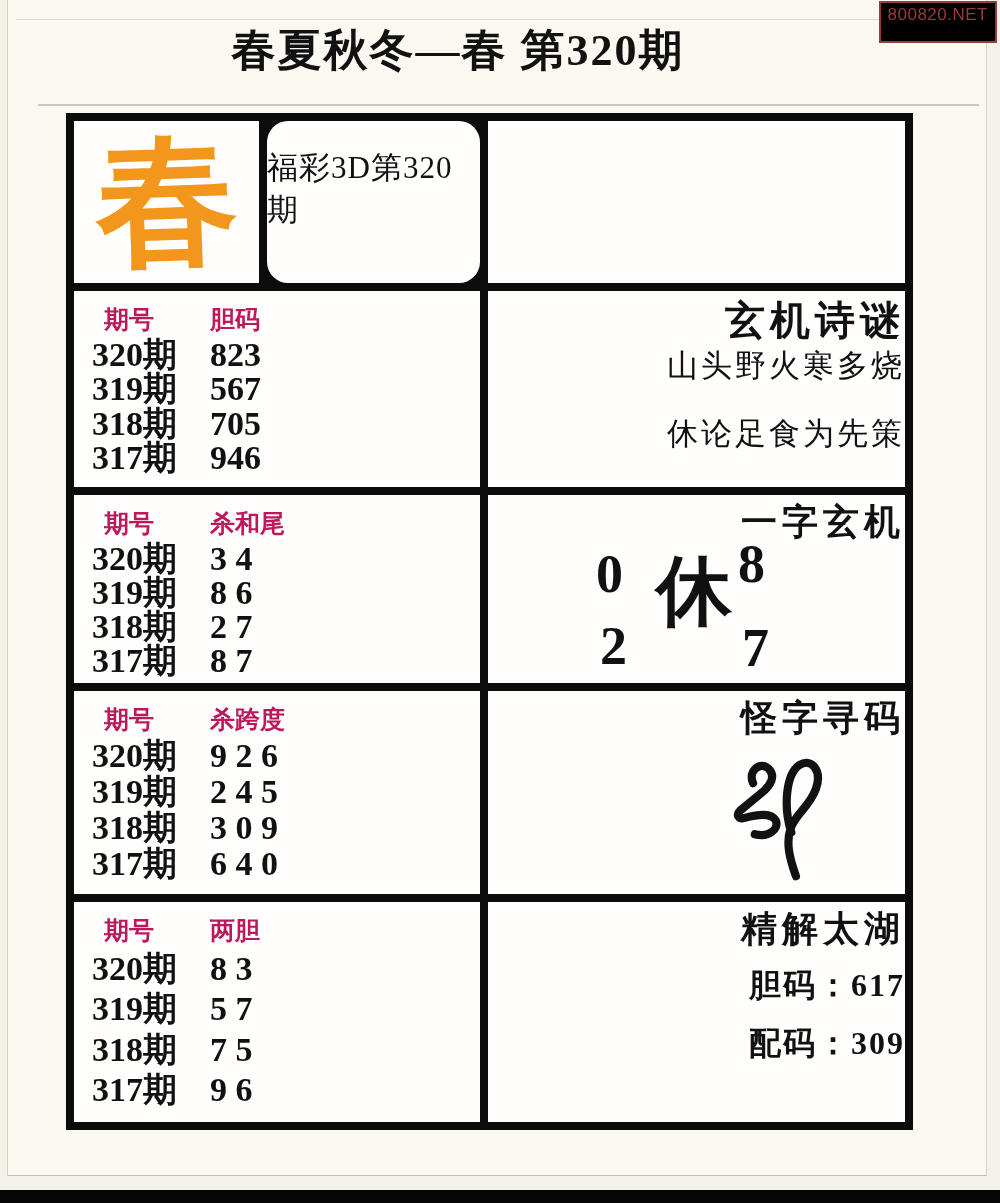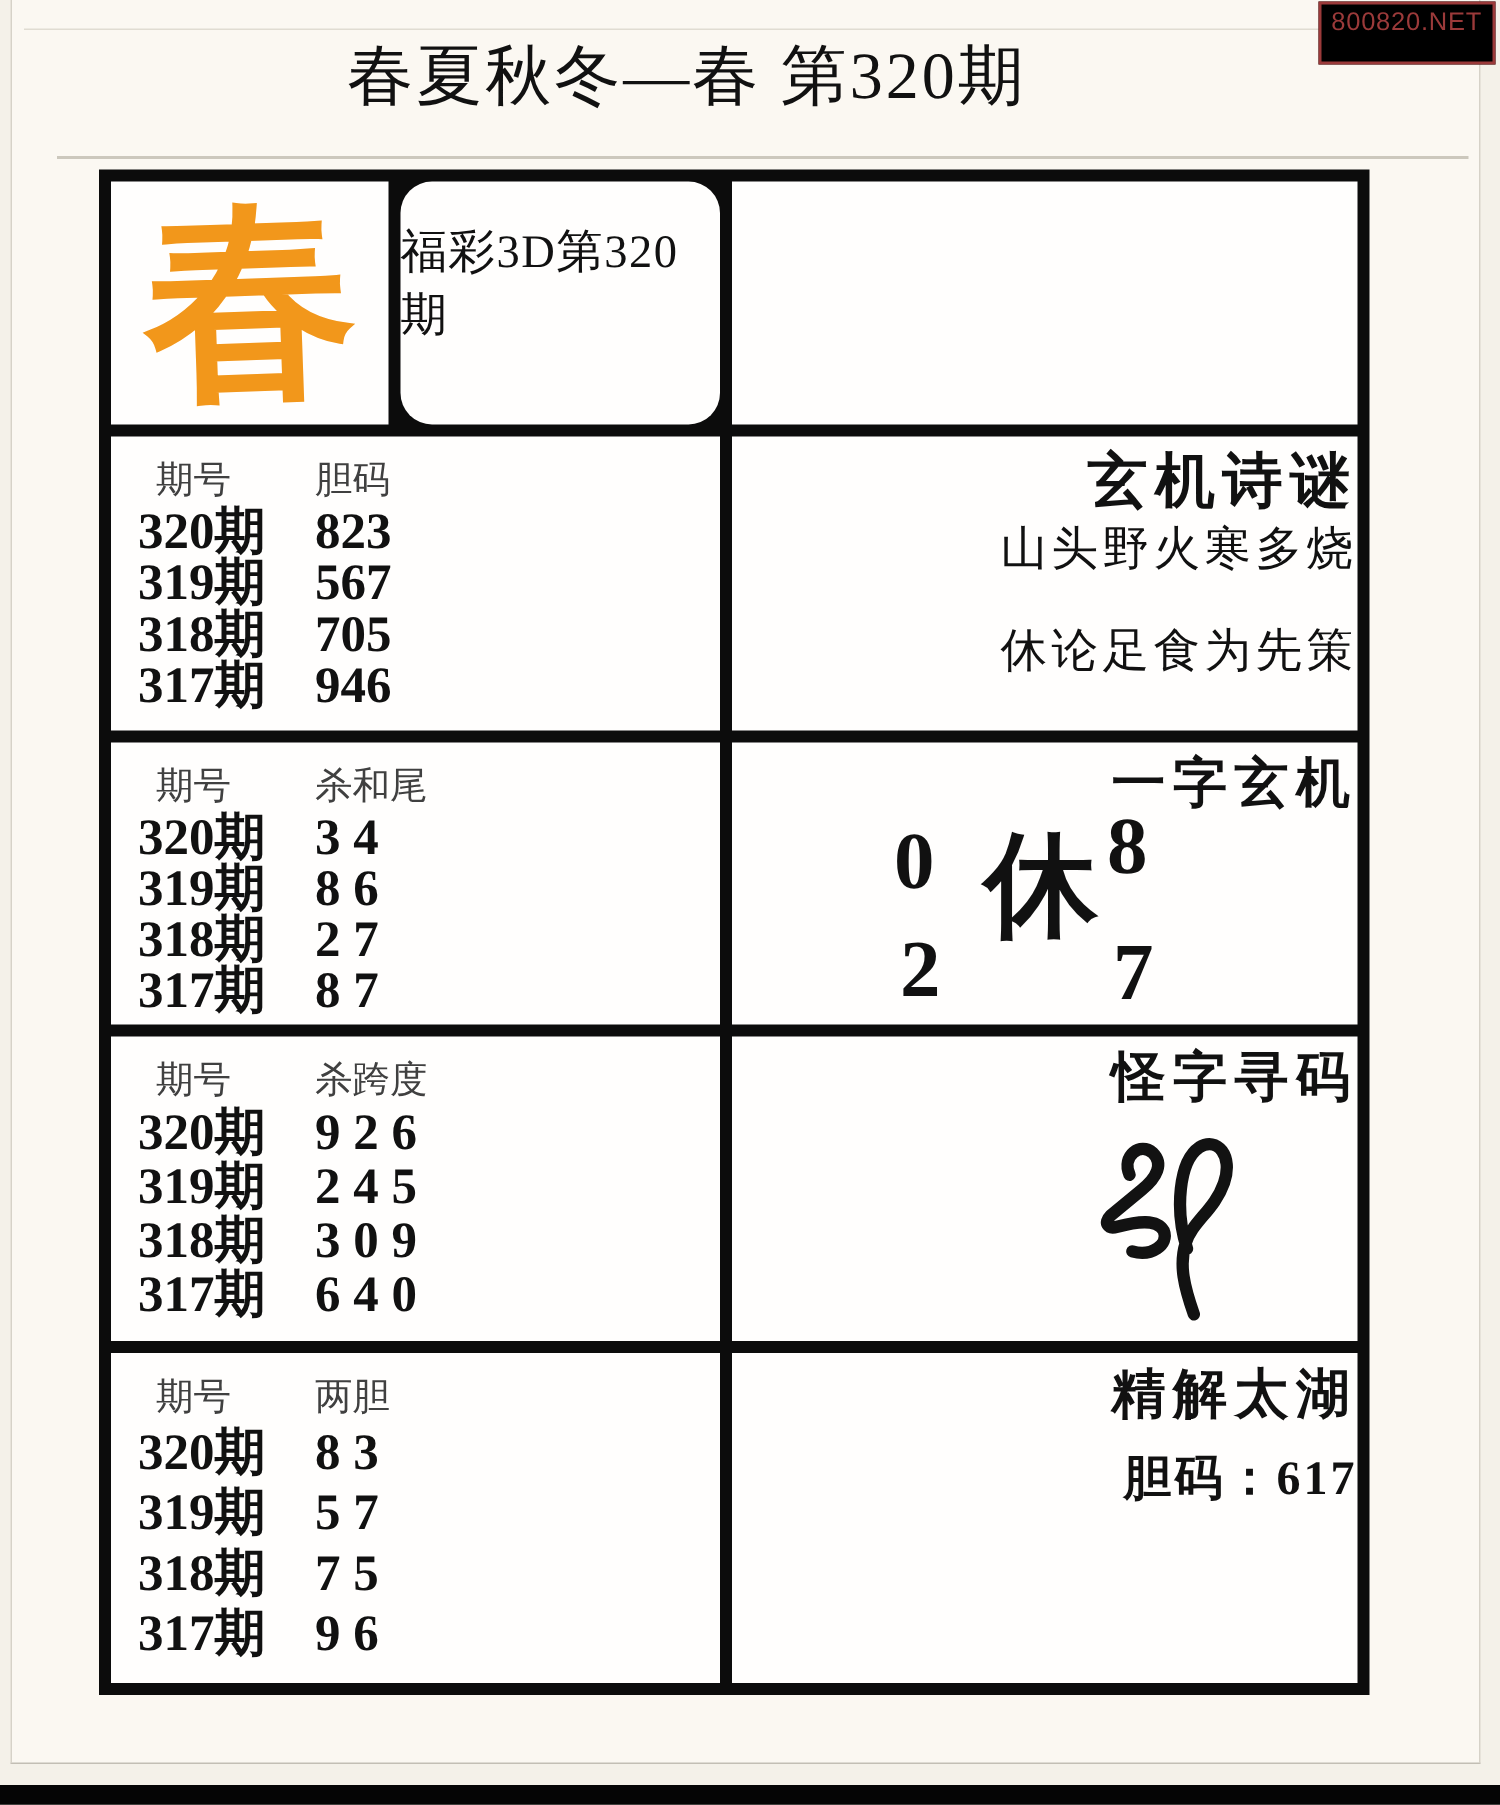--- a/index.html
+++ b/index.html
@@ -17,21 +17,21 @@
   .top-rule{position:absolute;left:8px;top:19px;width:905px;border-top:1px solid #e0dcd2;}
   .badge{
     position:absolute;right:3px;top:1px;z-index:5;
     font-family:"Liberation Sans","DejaVu Sans",sans-serif;
     font-size:17px;letter-spacing:.5px;
     color:var(--badge_red,#9b3a3a);border:2px solid var(--badge_red,#9b3a3a);
     background:#000000;padding:2px 7px 16px;
   }
   .title{
     position:absolute;left:60px;top:26px;width:780px;margin:0;
-    text-align:center;font-size:44px;font-weight:normal;letter-spacing:2px;line-height:1.15;
+    text-align:center;font-size:44px;font-weight:bold;letter-spacing:2px;line-height:1.15;
   }
   .title-rule{position:absolute;left:30px;top:104px;width:941px;border-top:2px solid #ccc8bd;}
   
   .frame{
     position:absolute;left:58px;top:113px;width:847px;height:1017px;box-sizing:border-box;
     background:var(--frame_black,#0c0c0c);
     display:grid;grid-template-columns:406px 1fr;grid-template-rows:162px 196px 188px 203px auto;
     gap:8px;padding:8px;
   }
   .box{background:#fffefd;box-sizing:border-box;}
@@ -40,21 +40,21 @@
   .t1{grid-column:1;grid-row:2}.t2{grid-column:1;grid-row:3}.t3{grid-column:1;grid-row:4}.t4{grid-column:1;grid-row:5}
   .r1{grid-column:2;grid-row:2}.r2{grid-column:2;grid-row:3}.r3{grid-column:2;grid-row:4}.r4{grid-column:2;grid-row:5}
   
   .logo-box{display:flex;align-items:center;justify-content:center;}
   .spring{font-size:142px;line-height:1;font-weight:bold;color:var(--spring_orange,#f2971b);
     transform:rotate(-2deg);}
   .issue-box{display:flex;justify-content:center;align-items:flex-start;padding-top:26px;
     font-size:31px;letter-spacing:1px;border-radius:21px;}
   
   .tbox{display:flex;flex-direction:column;padding:12px 6px 12px 18px;}
-  .thead{display:flex;font-size:25px;color:#404040;padding-left:12px;}
+  .thead{display:flex;font-size:25px;color:#be185d;padding-left:12px;font-weight:bold;}
   .thead .h1{width:106px;}
   .trows{flex:1;display:flex;flex-direction:column;justify-content:space-around;margin-top:2px;}
   .trow{display:flex;font-size:34px;font-weight:bold;line-height:1;}
   .trow .c1{width:118px;}
   
   .rbox{position:relative;text-align:right;}
   .rtitle{font-size:40px;font-weight:bold;letter-spacing:5px;padding-top:8px;line-height:1.1;}
   .poem-line{font-size:31px;letter-spacing:3px;}
   .poem-line.l1{margin-top:2px;padding-left:48px;}
   .poem-line.l2{margin-top:26px;font-family:Liberation Mono, monospace;}
@@ -214,19 +214,22 @@
           </g>
         </svg>
       </div>
     </div>
 
     <div class="box rbox r4">
       <div class="rtitle" style="font-size:36px;">精解太湖</div>
       <div class="taihu-line">
         <span>胆码：</span><span>617</span>
       </div>
+      <div class="taihu-line">
+        <span>配码：</span><span>309</span>
+      </div>
     </div>
 
   </div>
 </div>
 
 <div class="badge">800820.NET</div>
 <div class="bottom-bar"></div>
 
 </body></html>

